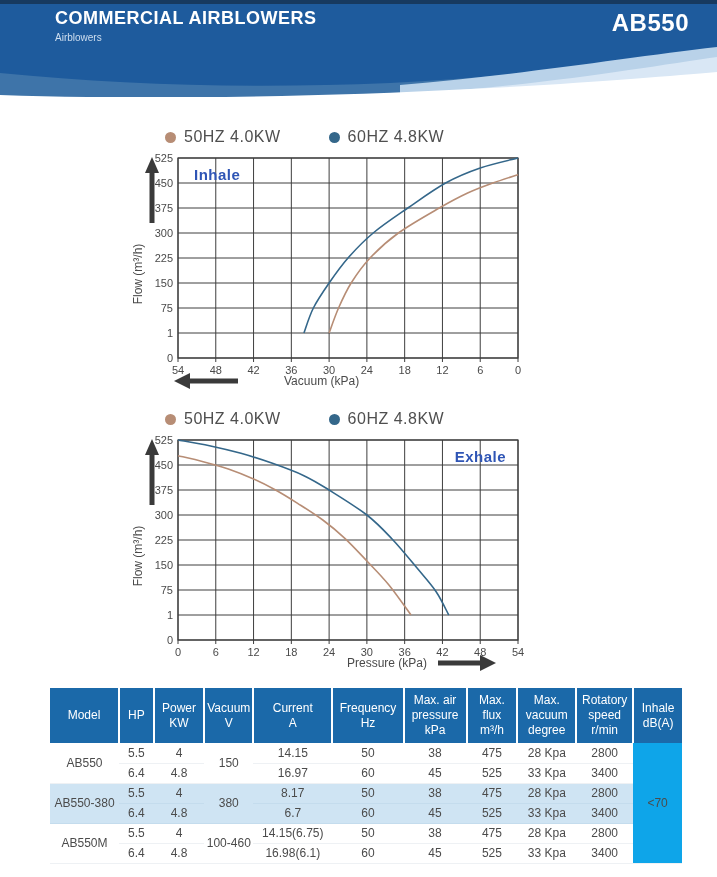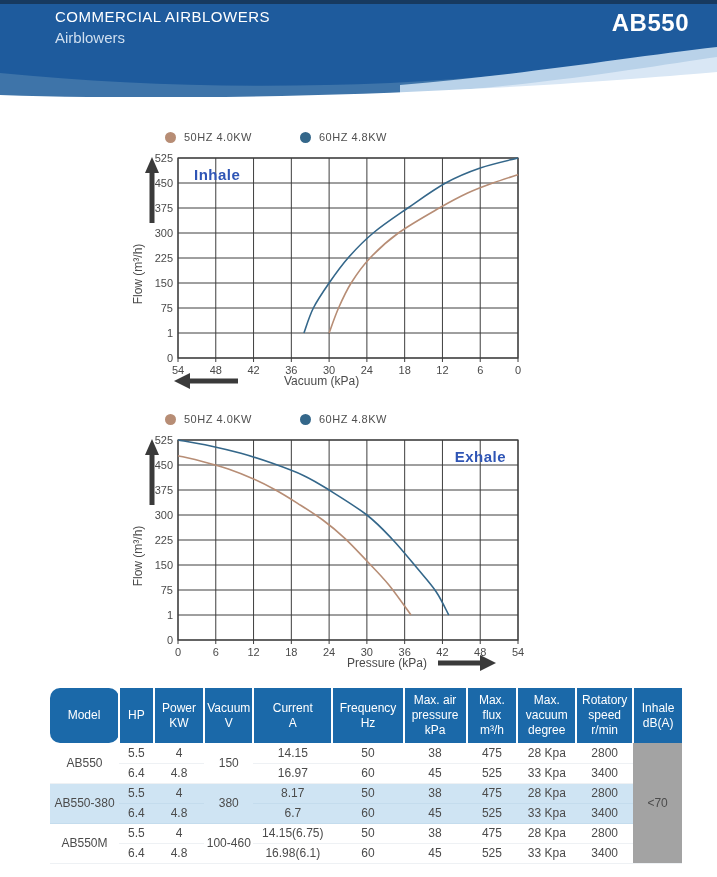--- a/index.html
+++ b/index.html
@@ -17,65 +17,65 @@
   .header::before {
     content:""; position:absolute; top:0; left:0; right:0; height:4px;
     background:#173a60;
   }
   .header-waves { position:absolute; left:0; bottom:0; width:717px; height:52px; }
   .header-content {
     position:absolute; top:9px; left:55px; right:28px;
     display:flex; justify-content:space-between; align-items:flex-start;
   }
   .page-title {
-    color:#ffffff; font-size:15px; font-weight:normal; letter-spacing:0.5px; line-height:1.1;
-  }
-  .page-subtitle { color:#cfdff0; font-size:15px; margin-top:3px; }
+    color:#ffffff; font-size:18px; font-weight:bold; letter-spacing:0.5px; line-height:1.1;
+  }
+  .page-subtitle { color:#cfdff0; font-size:10px; margin-top:3px; }
   .model-number { color:#ffffff; font-size:24px; font-weight:bold; letter-spacing:0.5px; }
 
   
   .chart-block { margin-left:130px; width:560px; }
   .chart-block.first { margin-top:33px; }
   .chart-block.second { margin-top:16px; }
   .legend {
     display:flex; align-items:center; margin-left:35px; height:14px; margin-bottom:2px;
   }
   .legend-item { display:flex; align-items:center; margin-right:48px; }
   .dot {
     display:inline-block; width:11px; height:11px; border-radius:50%;
     margin-right:8px; background:#999;
   }
-  .legend-label { font-size:11px; color:#4f4f4f; letter-spacing:0.5px; }
+  .legend-label { font-size:16px; color:#4f4f4f; letter-spacing:0.5px; }
   .chart-svg { display:block; }
   .chart-svg .grid   { stroke:#3e3e3e; stroke-width:1; }
   .chart-svg .frame  { stroke:#3e3e3e; stroke-width:1.2; fill:none; }
   .chart-svg .tick   { font-family:"Liberation Sans",sans-serif; font-size:11px; fill:#4a4a4a; }
   .chart-svg .axlab  { font-family:"Liberation Sans",sans-serif; font-size:12px; fill:#4a4a4a; }
   .chart-svg .ctitle { font-family:"Liberation Sans",sans-serif; font-size:15px; fill:#2f55b5; font-weight:bold; letter-spacing:0.5px; }
 
   
   .spec-table {
     margin:10px 0 0 50px; width:632px;
     border-collapse:collapse; table-layout:fixed;
   }
   .spec-table th {
     background:#1b69a9; color:#ffffff; font-size:12px; font-weight:normal;
     height:55px; vertical-align:middle; text-align:center;
     border-left:2px solid #ffffff; border-right:2px solid #ffffff;
     line-height:1.25; padding:1px;
   }
-  .spec-table th:first-child { border-left:none;border-radius:10px; }
+  .spec-table th:first-child { border-left:none; }
   .spec-table th:last-child  { border-right:none; }
   .spec-table th span { white-space:pre-line; }
   .spec-table td {
     font-size:12px; color:#4b4b4b; text-align:center; height:20px;
     vertical-align:middle; border-bottom:1px solid #eef1f4;
   }
   .spec-table tr.hl td { background:#cfe4f3; border-bottom-color:#c4dced; }
-  .spec-table td.noise-cell { background:#a3a3a3; }
+  .spec-table td.noise-cell { background:#0ea5e9; }
   .col-model{width:68px}.col-hp{width:34px}.col-power{width:50px}
   .col-voltage{width:48px}.col-current{width:78px}.col-freq{width:70px}
   .col-press{width:62px}.col-flux{width:50px}.col-vac{width:58px}
   .col-speed{width:56px}.col-noise{width:48px}
 </style>
 </head>
 <body>
 
 <div class="header">
   <svg class="header-waves" viewBox="0 0 717 52" preserveAspectRatio="none">

